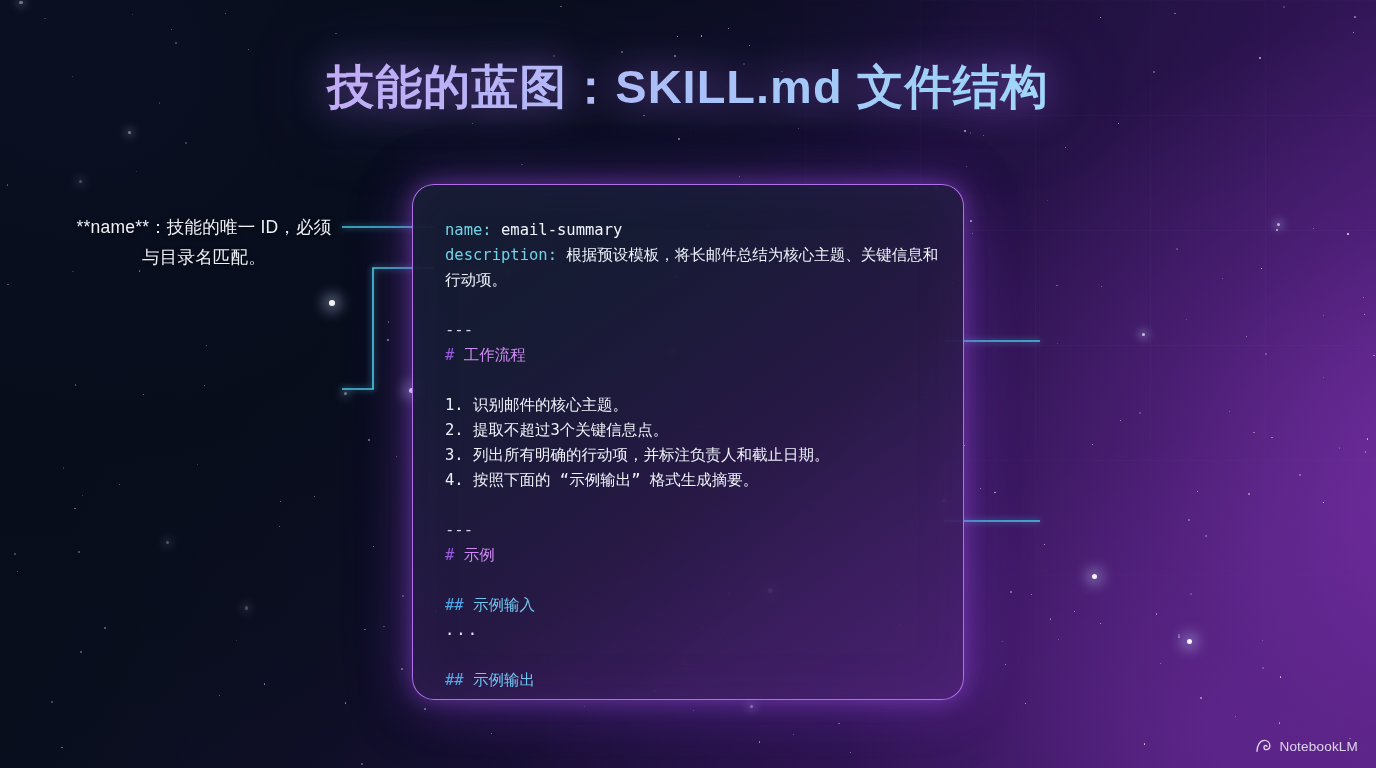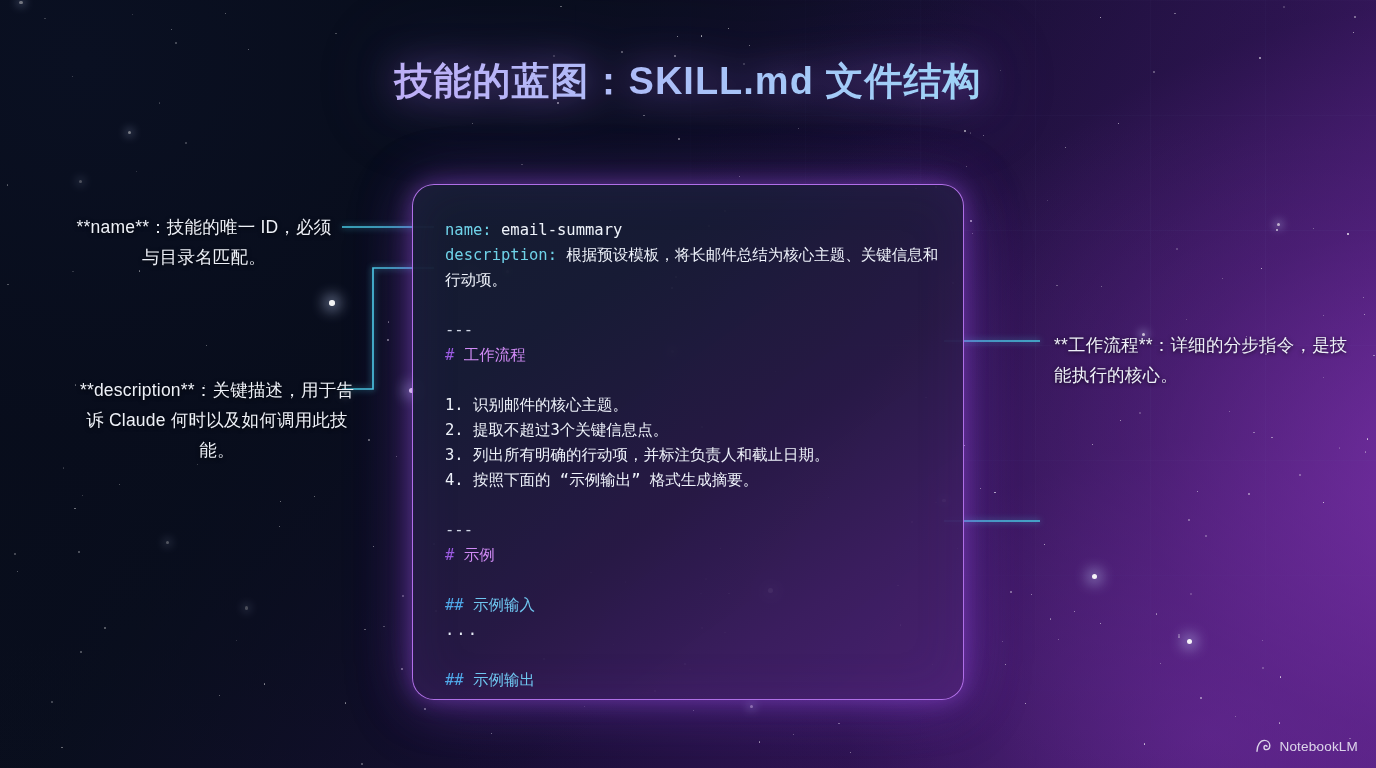--- a/index.html
+++ b/index.html
@@ -46,21 +46,21 @@
     background: #ffffff;
     pointer-events: none;
   }
 
   
   #title {
     position: absolute;
     left: 0; right: 0;
     top: 58px;
     text-align: center;
-    font-size: 38px;
+    font-size: 47px;
     font-weight: bold;
     letter-spacing: 1px;
     line-height: 1.25;
     background: linear-gradient(96deg, #d09bf5 0%, #c9a7f6 16%, #b9b2f7 34%, #a8c2f8 52%, #9ed3f7 70%, #a9ddf8 86%, #bfe6fa 100%);
     -webkit-background-clip: text;
     background-clip: text;
     color: transparent;
     -webkit-text-fill-color: transparent;
     filter: drop-shadow(0 0 18px rgba(160, 110, 235, 0.55)) drop-shadow(0 0 40px rgba(120, 80, 210, 0.30));
     white-space: nowrap;
@@ -379,22 +379,20 @@
     <path class="conn" d="M 342 389 L 373 389 L 373 268 L 434 268"></path>
     <path class="conn" d="M 944 341 L 1040 341"></path>
     <path class="conn" d="M 944 521 L 1040 521"></path>
   </svg>
 
   <div id="code-card">
     <div id="code-inner"><span class="ln"><span class="key">name:</span><span class="plain"> email-summary</span></span><span class="ln"><span class="key">description:</span><span class="plain"> 根据预设模板，将长邮件总结为核心主题、关键信息和行动项。</span></span><span class="blank"></span><span class="ln"><span class="dashes">---</span></span><span class="ln"><span class="h1-hash">#</span><span class="h1-txt"> 工作流程</span></span><span class="blank"></span><span class="ln"><span class="plain">1. 识别邮件的核心主题。</span></span><span class="ln"><span class="plain">2. 提取不超过3个关键信息点。</span></span><span class="ln"><span class="plain">3. 列出所有明确的行动项，并标注负责人和截止日期。</span></span><span class="ln"><span class="plain">4. 按照下面的 “示例输出” 格式生成摘要。</span></span><span class="blank"></span><span class="ln"><span class="dashes">---</span></span><span class="ln"><span class="h1-hash">#</span><span class="h1-txt"> 示例</span></span><span class="blank"></span><span class="ln"><span class="h2-hash">##</span><span class="h2-txt"> 示例输入</span></span><span class="ln"><span class="dots">...</span></span><span class="blank"></span><span class="ln"><span class="h2-hash">##</span><span class="h2-txt"> 示例输出</span></span><span class="ln"><span class="dots">...</span></span></div>
   </div>
 
   <div class="anno anno-left" id="anno-name">**name**：技能的唯一 ID，必须与目录名匹配。</div>
-  <div class="anno anno-left" id="anno-description">**description**：关键描述，用于告诉 Claude 何时以及如何调用此技能。</div>
-  <div class="anno anno-right" id="anno-workflow">**工作流程**：详细的分步指令，是技能执行的核心。</div>
 
   <div id="watermark">
     <svg width="17" height="16" viewBox="0 0 17 16">
       <path d="M2 13.2 C2 7.2 5.2 2.4 9.4 2.4 C12.6 2.4 14.8 4.8 14.8 7.6 C14.8 10.0 13.2 11.6 11.4 11.6 C10.0 11.6 9.0 10.7 9.0 9.4 C9.0 8.3 9.8 7.5 10.8 7.5 C11.5 7.5 12.0 7.9 12.0 8.5" fill="none" stroke="#e7e3f2" stroke-width="1.4" stroke-linecap="round"></path>
     </svg>
     <span>NotebookLM</span>
   </div>
 
 </div>
 

